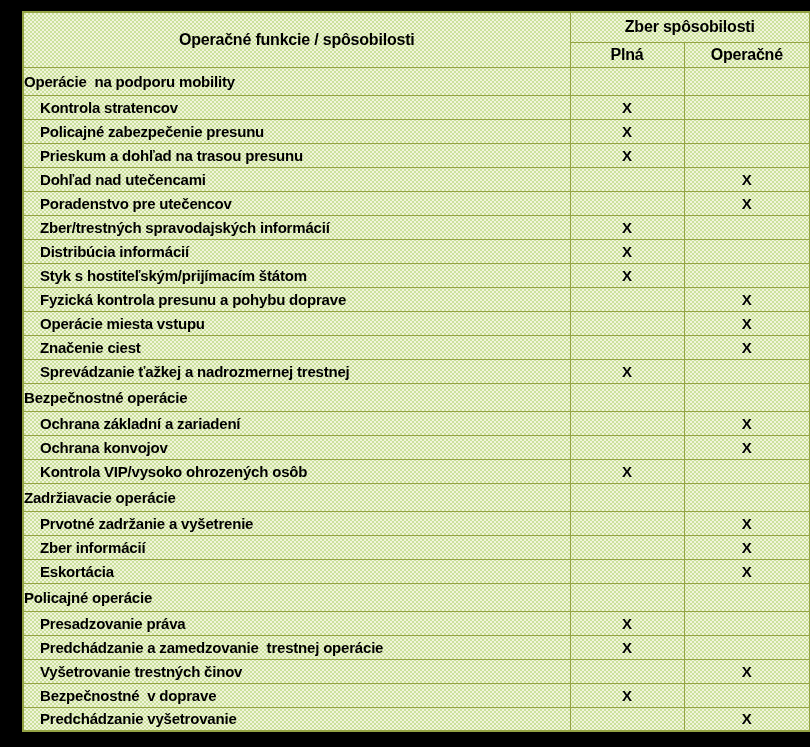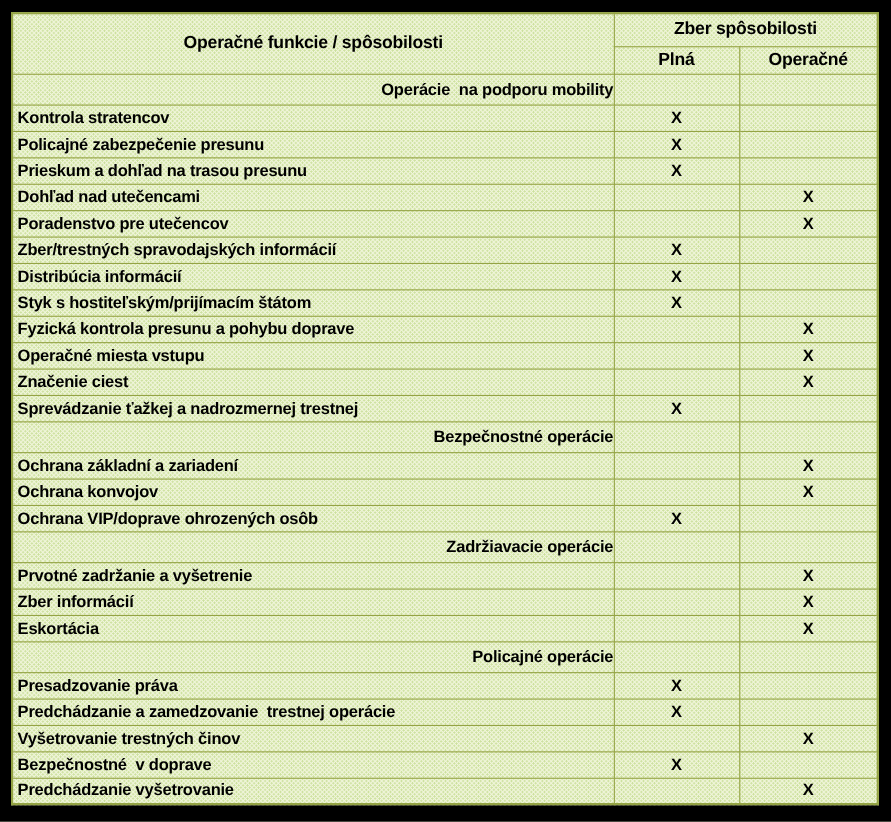--- a/index.html
+++ b/index.html
@@ -26,40 +26,41 @@
     border-collapse:collapse;
     table-layout:fixed;
     width:787px;
     background-color:var(--bg-base);
     background-image:
       radial-gradient(circle,var(--bg-dot) 28%, rgba(0,0,0,0) 32%),
       radial-gradient(circle,var(--bg-dot) 28%, rgba(0,0,0,0) 32%);
     background-size:4px 4px;
     background-position:0 0,2px 2px;
     border:2px solid var(--grid);
+    margin-left:12px;
   }
   td{
     border:1px solid var(--grid);
     padding:0;
     vertical-align:middle;
     font-size:15px;
     font-weight:700;
     letter-spacing:-0.2px;
     white-space:pre;
     overflow:hidden;
   }
   col.c1{width:547px;}
   col.c2{width:114px;}
   col.c3{width:126px;}
   tr.hdr1{height:30px;}
   tr.hdr2{height:25px;}
   tr.section{height:28px;}
   tr.data{height:24px;}
-  td.center{text-align:right;}
-  td.label{padding-left:4px;text-align:left;}
+  td.center{text-align:left;}
+  td.label{padding-left:16px;text-align:left;}
   td.mark{text-align:center;font-size:15px;}
   td.colhead{text-align:center;font-size:16px;}
 </style>
 </head>
 <body>
 
 <div class="frame">
   <table class="cap">
     <colgroup>
       <col class="c1">
@@ -119,21 +120,21 @@
           <td class="label">Styk s hostiteľským/prijímacím štátom</td>
           <td class="mark">X</td>
           <td class="mark"></td>
         </tr>
         <tr class="data">
           <td class="label">Fyzická kontrola presunu a pohybu doprave</td>
           <td class="mark"></td>
           <td class="mark">X</td>
         </tr>
         <tr class="data">
-          <td class="label">Operačné miesta vstupu</td>
+          <td class="label">Operácie miesta vstupu</td>
           <td class="mark"></td>
           <td class="mark">X</td>
         </tr>
         <tr class="data">
           <td class="label">Značenie ciest</td>
           <td class="mark"></td>
           <td class="mark">X</td>
         </tr>
         <tr class="data">
           <td class="label">Sprevádzanie ťažkej a nadrozmernej trestnej</td>
@@ -149,21 +150,21 @@
           <td class="label">Ochrana základní a zariadení</td>
           <td class="mark"></td>
           <td class="mark">X</td>
         </tr>
         <tr class="data">
           <td class="label">Ochrana konvojov</td>
           <td class="mark"></td>
           <td class="mark">X</td>
         </tr>
         <tr class="data">
-          <td class="label">Ochrana VIP/doprave ohrozených osôb</td>
+          <td class="label">Kontrola VIP/vysoko ohrozených osôb</td>
           <td class="mark">X</td>
           <td class="mark"></td>
         </tr>
         <tr class="section">
           <td class="center">Zadržiavacie operácie</td>
           <td class="mark"></td>
           <td class="mark"></td>
         </tr>
         <tr class="data">
           <td class="label">Prvotné zadržanie a vyšetrenie</td>

